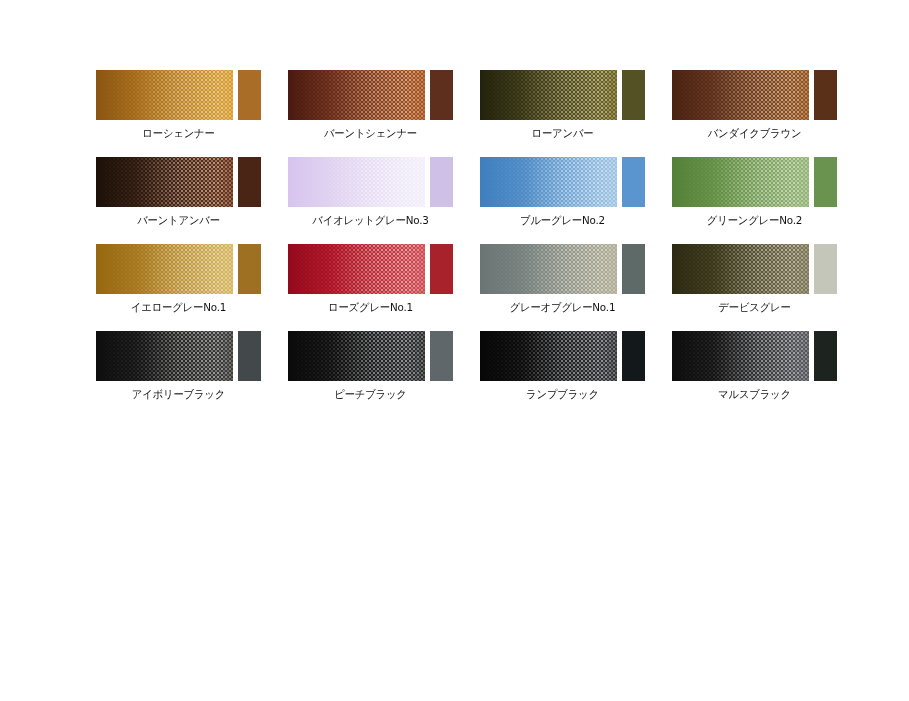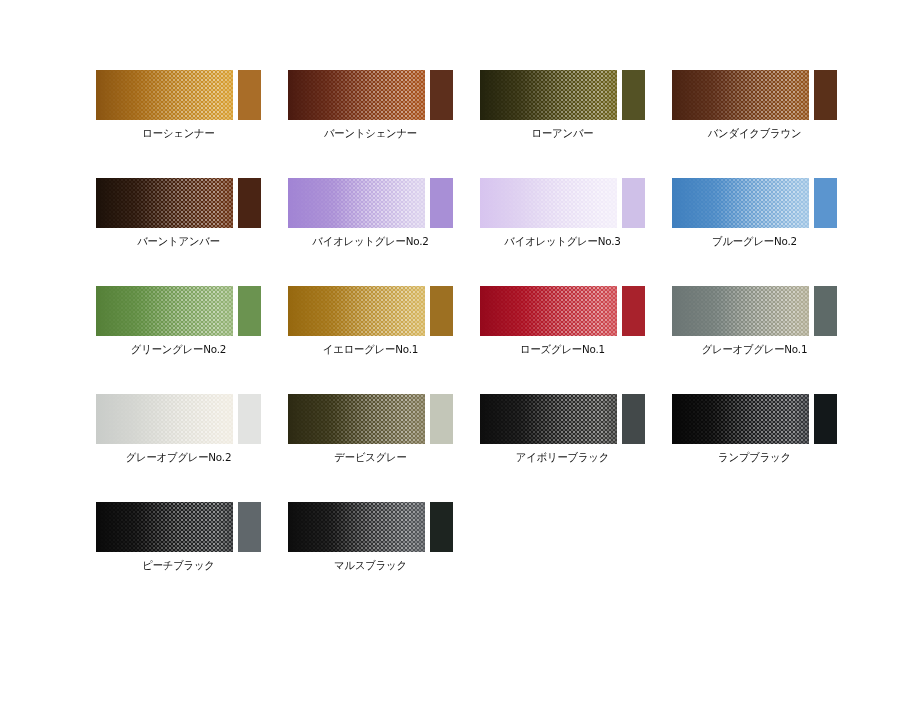--- a/index.html
+++ b/index.html
@@ -26,21 +26,21 @@
     position: absolute;
     left: 96px;
     top: 70px;
     width: 770px;
     display: flex;
     flex-wrap: wrap;
   }
 
   .swatch-cell {
     width: 192px;
-    height: 108px;
+    height: 87px;
     box-sizing: border-box;
     display: block;
   }
 
   .swatch-visual {
     position: relative;
     width: 165px;
     height: 50px;
     display: flex;
     align-items: stretch;
@@ -150,31 +150,20 @@
             <div class="texture"></div>
           </div>
           <div class="swatch-gap"></div>
           <div class="swatch-chip" style="background: rgb(74, 36, 20);"></div>
         </div>
         <div class="swatch-label">バーントアンバー</div>
       </div>
       <div class="swatch-cell">
         <div class="swatch-visual">
           <div class="swatch-band">
-            <div class="grad" style="background: linear-gradient(to right, rgb(161, 132, 212) 0%, rgb(171, 144, 214) 34%, rgb(220, 210, 238) 96%, rgb(220, 210, 238) 100%);"></div>
-            <div class="texture"></div>
-          </div>
-          <div class="swatch-gap"></div>
-          <div class="swatch-chip" style="background: rgb(168, 143, 214);"></div>
-        </div>
-        <div class="swatch-label">バイオレットグレーNo.2</div>
-      </div>
-      <div class="swatch-cell">
-        <div class="swatch-visual">
-          <div class="swatch-band">
             <div class="grad" style="background: linear-gradient(to right, rgb(215, 196, 239) 0%, rgb(224, 211, 241) 34%, rgb(243, 238, 250) 96%, rgb(243, 238, 250) 100%);"></div>
             <div class="texture"></div>
           </div>
           <div class="swatch-gap"></div>
           <div class="swatch-chip" style="background: rgb(207, 192, 232);"></div>
         </div>
         <div class="swatch-label">バイオレットグレーNo.3</div>
       </div>
       <div class="swatch-cell">
         <div class="swatch-visual">
@@ -227,31 +216,20 @@
             <div class="texture"></div>
           </div>
           <div class="swatch-gap"></div>
           <div class="swatch-chip" style="background: rgb(94, 106, 104);"></div>
         </div>
         <div class="swatch-label">グレーオブグレーNo.1</div>
       </div>
       <div class="swatch-cell">
         <div class="swatch-visual">
           <div class="swatch-band">
-            <div class="grad" style="background: linear-gradient(to right, rgb(201, 204, 201) 0%, rgb(214, 215, 210) 34%, rgb(240, 236, 226) 96%, rgb(240, 236, 226) 100%);"></div>
-            <div class="texture"></div>
-          </div>
-          <div class="swatch-gap"></div>
-          <div class="swatch-chip" style="background: rgb(226, 227, 225);"></div>
-        </div>
-        <div class="swatch-label">グレーオブグレーNo.2</div>
-      </div>
-      <div class="swatch-cell">
-        <div class="swatch-visual">
-          <div class="swatch-band">
             <div class="grad" style="background: linear-gradient(to right, rgb(45, 42, 19) 0%, rgb(59, 55, 25) 34%, rgb(126, 118, 85) 96%, rgb(126, 118, 85) 100%);"></div>
             <div class="texture"></div>
           </div>
           <div class="swatch-gap"></div>
           <div class="swatch-chip" style="background: rgb(195, 198, 184);"></div>
         </div>
         <div class="swatch-label">デービスグレー</div>
       </div>
       <div class="swatch-cell">
         <div class="swatch-visual">
@@ -260,38 +238,38 @@
             <div class="texture"></div>
           </div>
           <div class="swatch-gap"></div>
           <div class="swatch-chip" style="background: rgb(67, 73, 74);"></div>
         </div>
         <div class="swatch-label">アイボリーブラック</div>
       </div>
       <div class="swatch-cell">
         <div class="swatch-visual">
           <div class="swatch-band">
+            <div class="grad" style="background: linear-gradient(to right, rgb(10, 10, 10) 0%, rgb(16, 16, 16) 34%, rgb(46, 48, 50) 96%, rgb(46, 48, 50) 100%);"></div>
+            <div class="texture"></div>
+          </div>
+          <div class="swatch-gap"></div>
+          <div class="swatch-chip" style="background: rgb(96, 103, 107);"></div>
+        </div>
+        <div class="swatch-label">ピーチブラック</div>
+      </div>
+      <div class="swatch-cell">
+        <div class="swatch-visual">
+          <div class="swatch-band">
             <div class="grad" style="background: linear-gradient(to right, rgb(7, 7, 7) 0%, rgb(12, 12, 12) 34%, rgb(52, 54, 58) 96%, rgb(52, 54, 58) 100%);"></div>
             <div class="texture"></div>
           </div>
           <div class="swatch-gap"></div>
           <div class="swatch-chip" style="background: rgb(19, 24, 26);"></div>
         </div>
         <div class="swatch-label">ランプブラック</div>
-      </div>
-      <div class="swatch-cell">
-        <div class="swatch-visual">
-          <div class="swatch-band">
-            <div class="grad" style="background: linear-gradient(to right, rgb(10, 10, 10) 0%, rgb(16, 16, 16) 34%, rgb(46, 48, 50) 96%, rgb(46, 48, 50) 100%);"></div>
-            <div class="texture"></div>
-          </div>
-          <div class="swatch-gap"></div>
-          <div class="swatch-chip" style="background: rgb(96, 103, 107);"></div>
-        </div>
-        <div class="swatch-label">ピーチブラック</div>
       </div>
       <div class="swatch-cell">
         <div class="swatch-visual">
           <div class="swatch-band">
             <div class="grad" style="background: linear-gradient(to right, rgb(13, 13, 13) 0%, rgb(21, 21, 21) 34%, rgb(85, 88, 92) 96%, rgb(85, 88, 92) 100%);"></div>
             <div class="texture"></div>
           </div>
           <div class="swatch-gap"></div>
           <div class="swatch-chip" style="background: rgb(29, 36, 32);"></div>
         </div>

